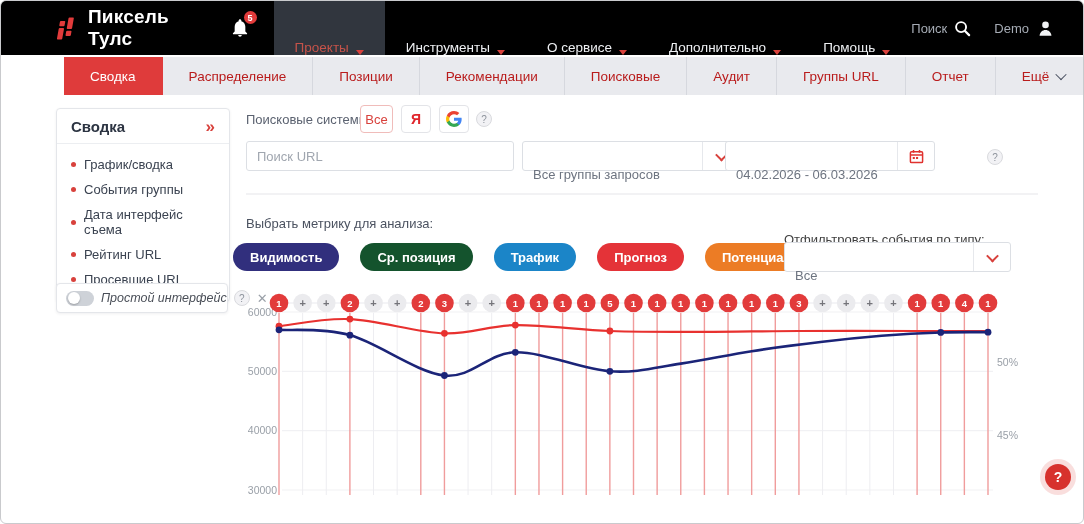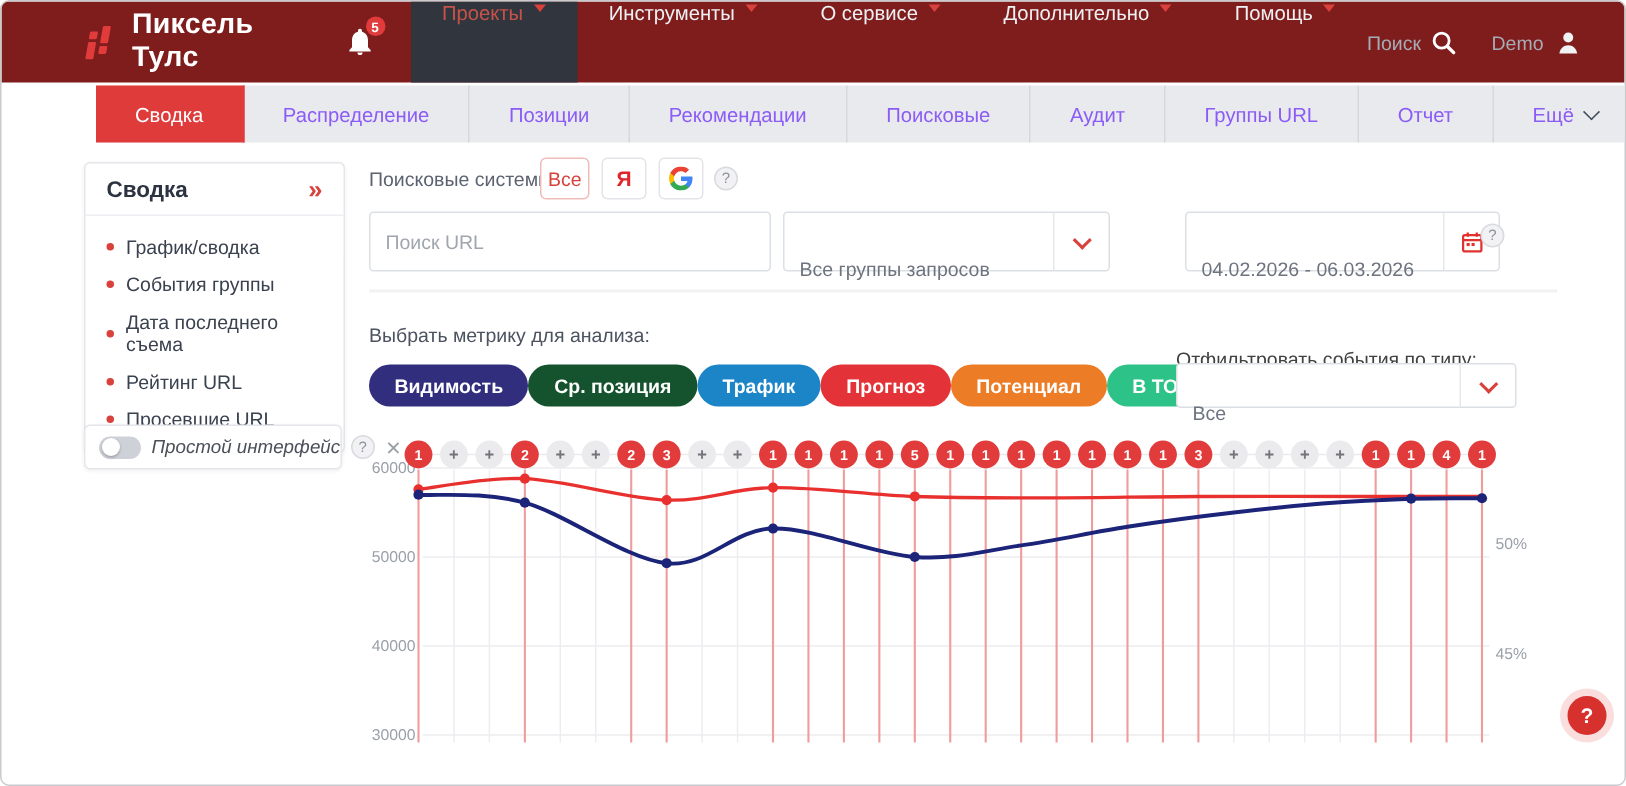--- a/index.html
+++ b/index.html
@@ -1,34 +1,34 @@
 <!DOCTYPE html>
 <html><head>
 <meta charset="utf-8">
 <style>
   html,body{margin:0;padding:0;background:#fff;}
   .page{position:relative;width:1084px;height:524px;border:1px solid #c9cacd;border-radius:6px;
         overflow:hidden;background:#fff;font-family:"Liberation Sans",sans-serif;box-sizing:border-box;}
   
-  .header{position:absolute;top:0;left:0;right:0;height:54px;background:#7f1d1d;display:flex;align-items:center;}
+  .header{position:absolute;top:0;left:0;right:0;height:54px;background:#000000;display:flex;align-items:center;}
   .logo{display:flex;align-items:center;gap:10px;margin-left:54px;}
   .logo-text{color:#fff;font-size:19px;font-weight:bold;letter-spacing:.2px;}
   .bell-wrap{position:relative;margin-left:26px;width:22px;height:24px;cursor:pointer;}
   .badge{position:absolute;top:-5px;right:-7px;min-width:13px;height:13px;background:#e23b3b;color:#fff;
          border-radius:8px;font-size:9px;font-weight:bold;display:flex;align-items:center;justify-content:center;}
   .nav{display:flex;height:100%;margin-left:24px;}
-  .nav-item{display:flex;align-items:flex-start;gap:7px;padding:0 21px;color:#eef0f3;font-size:13.5px;cursor:pointer;white-space:nowrap;}
+  .nav-item{display:flex;align-items:flex-end;gap:7px;padding:0 21px;color:#eef0f3;font-size:13.5px;cursor:pointer;white-space:nowrap;}
   .nav-item.active{background:#31363e;color:#c5534a;}
   .caret{width:0;height:0;border-left:4px solid transparent;border-right:4px solid transparent;border-top:5px solid #d8413c;margin-top:2px;}
   .header-right{margin-left:auto;margin-right:28px;display:flex;align-items:center;gap:9px;color:#a6acb5;font-size:13px;}
   .header-right .grp{display:flex;align-items:center;gap:7px;cursor:pointer;justify-content:flex-end;}
   .header-right .grp + .grp{margin-left:14px;}
   
   .tabbar{position:absolute;top:56px;left:63px;height:38px;display:flex;background:#e9eaee;}
-  .tab{display:flex;align-items:center;gap:8px;padding:0 26px;font-size:13.5px;color:#8b5cf6;border-right:1px solid #d6d8de;cursor:pointer;white-space:nowrap;}
+  .tab{display:flex;align-items:center;gap:8px;padding:0 26px;font-size:13.5px;color:#b91c1c;border-right:1px solid #d6d8de;cursor:pointer;white-space:nowrap;}
   .tab.active{background:#df3b3b;color:#fff;border-right-color:#df3b3b;}
   .tchev{width:7px;height:7px;border-right:1.5px solid #454d5d;border-bottom:1.5px solid #454d5d;transform:rotate(45deg) translate(-1px,-1px);}
   
   .card{position:absolute;background:#fff;border:1px solid #e4e6ea;border-radius:4px;box-shadow:0 1px 3px rgba(40,40,60,.07);}
   .side-card{left:55px;top:107px;width:172px;}
   .side-title{display:flex;align-items:center;justify-content:space-between;padding:9px 14px 8px 14px;border-bottom:1px solid #eceef1;}
   .side-title-text{font-size:15px;color:#2c3442;font-weight:bold;}
   .dbl-arrow{color:#d8413c;font-size:17px;font-weight:bold;cursor:pointer;line-height:1;}
   .side-list{padding:8px 0 9px 0;}
   .side-item{display:flex;align-items:center;gap:8px;padding:5px 14px;font-size:13px;color:#3a4250;cursor:pointer;}
@@ -40,29 +40,29 @@
   .qmark{width:16px;height:16px;border-radius:50%;background:#f2f2f5;border:1px solid #d9dade;color:#8d939c;
          font-size:10px;display:flex;align-items:center;justify-content:center;box-sizing:border-box;cursor:pointer;flex:0 0 auto;}
   .close-x{margin-left:auto;color:#9aa0a8;font-size:13px;cursor:pointer;}
   
   .flabel{position:absolute;font-size:13px;color:#5b6270;}
   .engine-btn{position:absolute;top:104px;height:28px;background:#fff;border:1px solid #e3e4e8;border-radius:4px;
               display:flex;align-items:center;justify-content:center;font-size:13px;cursor:pointer;box-sizing:border-box;}
   .engine-all{left:359px;width:33px;color:#d8413c;border-color:#f0bcba;}
   .engine-ya{left:400px;width:30px;color:#e0262c;font-weight:bold;font-size:14px;}
   .engine-g{left:438px;width:30px;}
-  .input,.sel{position:absolute;height:40px;background:#fff;border:1px solid #dcdfe4;border-radius:3px;box-sizing:border-box;font-size:13px;}
+  .input,.sel{position:absolute;height:30px;background:#fff;border:1px solid #dcdfe4;border-radius:3px;box-sizing:border-box;font-size:13px;}
   .input{padding:0 10px;color:#333;outline:none;font-family:"Liberation Sans",sans-serif;}
   .input::placeholder{color:#a0a6af;}
   .sel{display:flex;align-items:center;cursor:pointer;}
   .sel-value{flex:1;padding:0 10px;color:#6d7480;white-space:nowrap;overflow:hidden;margin-top:36px;}
   .sel-cell{width:36px;height:100%;border-left:1px solid #e6e8ec;display:flex;align-items:center;justify-content:center;}
   .rchev{width:7px;height:7px;border-right:2px solid #d8413c;border-bottom:2px solid #d8413c;transform:rotate(45deg) translate(-1px,-1px);}
   .divider{position:absolute;left:245px;top:192px;width:792px;height:2px;background:#f2f2f4;}
-  .pill-row{position:absolute;left:245px;top:242px;display:flex;align-items:center;gap:0;}
+  .pill-row{position:absolute;left:232px;top:242px;display:flex;align-items:center;gap:21px;}
   .pill{height:28px;border-radius:14px;color:#fff;font-size:13px;font-weight:bold;display:flex;align-items:center;padding:0 17px;cursor:pointer;white-space:nowrap;}
   
   .chart-svg{position:absolute;left:0;top:0;}
   .float-help{position:absolute;left:1044px;top:463px;width:26px;height:26px;border-radius:50%;background:#d7312d;color:#fff;
               font-weight:bold;font-size:14px;display:flex;align-items:center;justify-content:center;
               box-shadow:0 0 0 5px rgba(215,49,45,.16);cursor:pointer;}
 </style>
 </head>
 <body>
 
@@ -166,21 +166,21 @@
         <div class="side-item">
           <span class="dot"></span>
           <span>График/сводка</span>
         </div>
         <div class="side-item">
           <span class="dot"></span>
           <span>События группы</span>
         </div>
         <div class="side-item">
           <span class="dot"></span>
-          <span>Дата последнего съема</span>
+          <span>Дата интерфейс съема</span>
         </div>
         <div class="side-item">
           <span class="dot"></span>
           <span>Рейтинг URL</span>
         </div>
         <div class="side-item">
           <span class="dot"></span>
           <span>Просевшие URL</span>
         </div>
       </div>
@@ -207,21 +207,21 @@
   </div>
   <span class="qmark" style="position:absolute;left:475px;top:110px;">?</span>
 
   <input class="input" style="left: 245px; top: 140px; width: 268px;" placeholder="Поиск URL">
   <div class="sel" style="left:521px;top:140px;width:218px;">
     <span class="sel-value">Все группы запросов</span>
     <span class="sel-cell">
         <span class="rchev"></span>
       </span>
   </div>
-  <div class="sel" style="left:789px;top:140px;width:210px;">
+  <div class="sel" style="left:724px;top:140px;width:210px;">
     <span class="sel-value">04.02.2026 - 06.03.2026</span>
     <span class="sel-cell">
       <svg width="15" height="15" viewBox="0 0 16 16">
         <rect x="1.5" y="3" width="13" height="11.5" rx="1.2" fill="none" stroke="#e0322f" stroke-width="1.6"></rect>
         <line x1="1.5" y1="6.4" x2="14.5" y2="6.4" stroke="#e0322f" stroke-width="1.6"></line>
         <line x1="4.8" y1="1" x2="4.8" y2="4" stroke="#e0322f" stroke-width="1.6"></line>
         <line x1="11.2" y1="1" x2="11.2" y2="4" stroke="#e0322f" stroke-width="1.6"></line>
         <rect x="4" y="8.5" width="2.2" height="2.2" fill="#e0322f"></rect>
         <rect x="7.5" y="8.5" width="2.2" height="2.2" fill="#e0322f"></rect>
       </svg>

